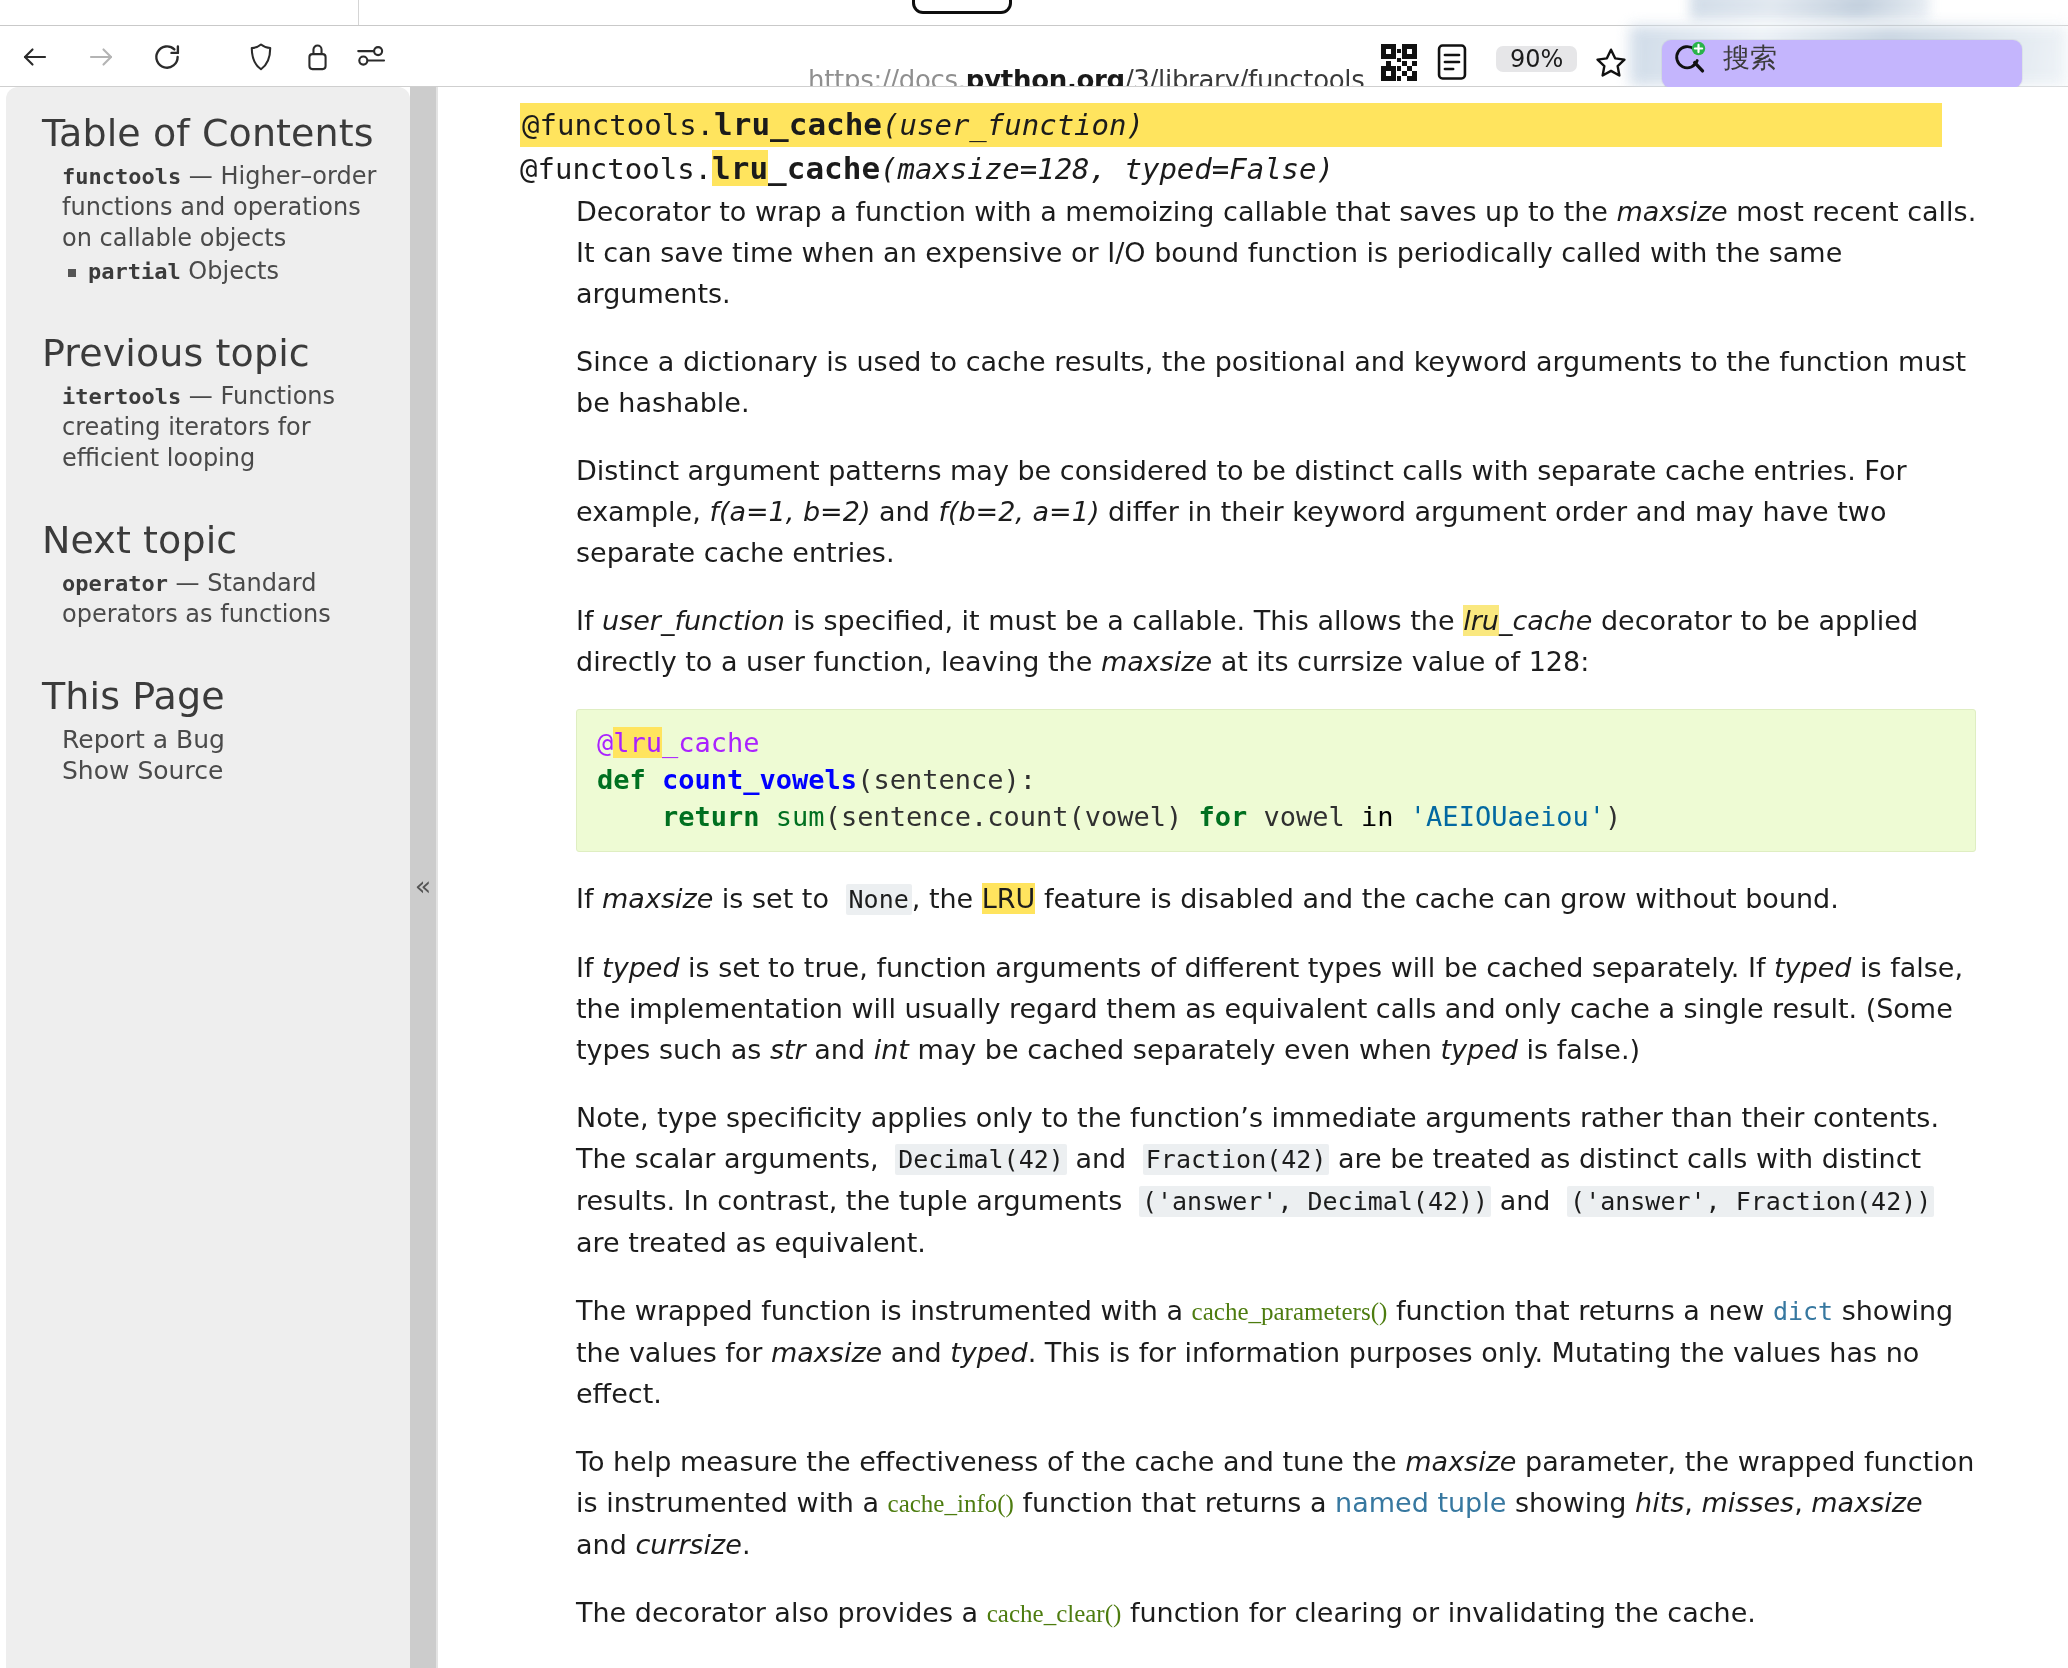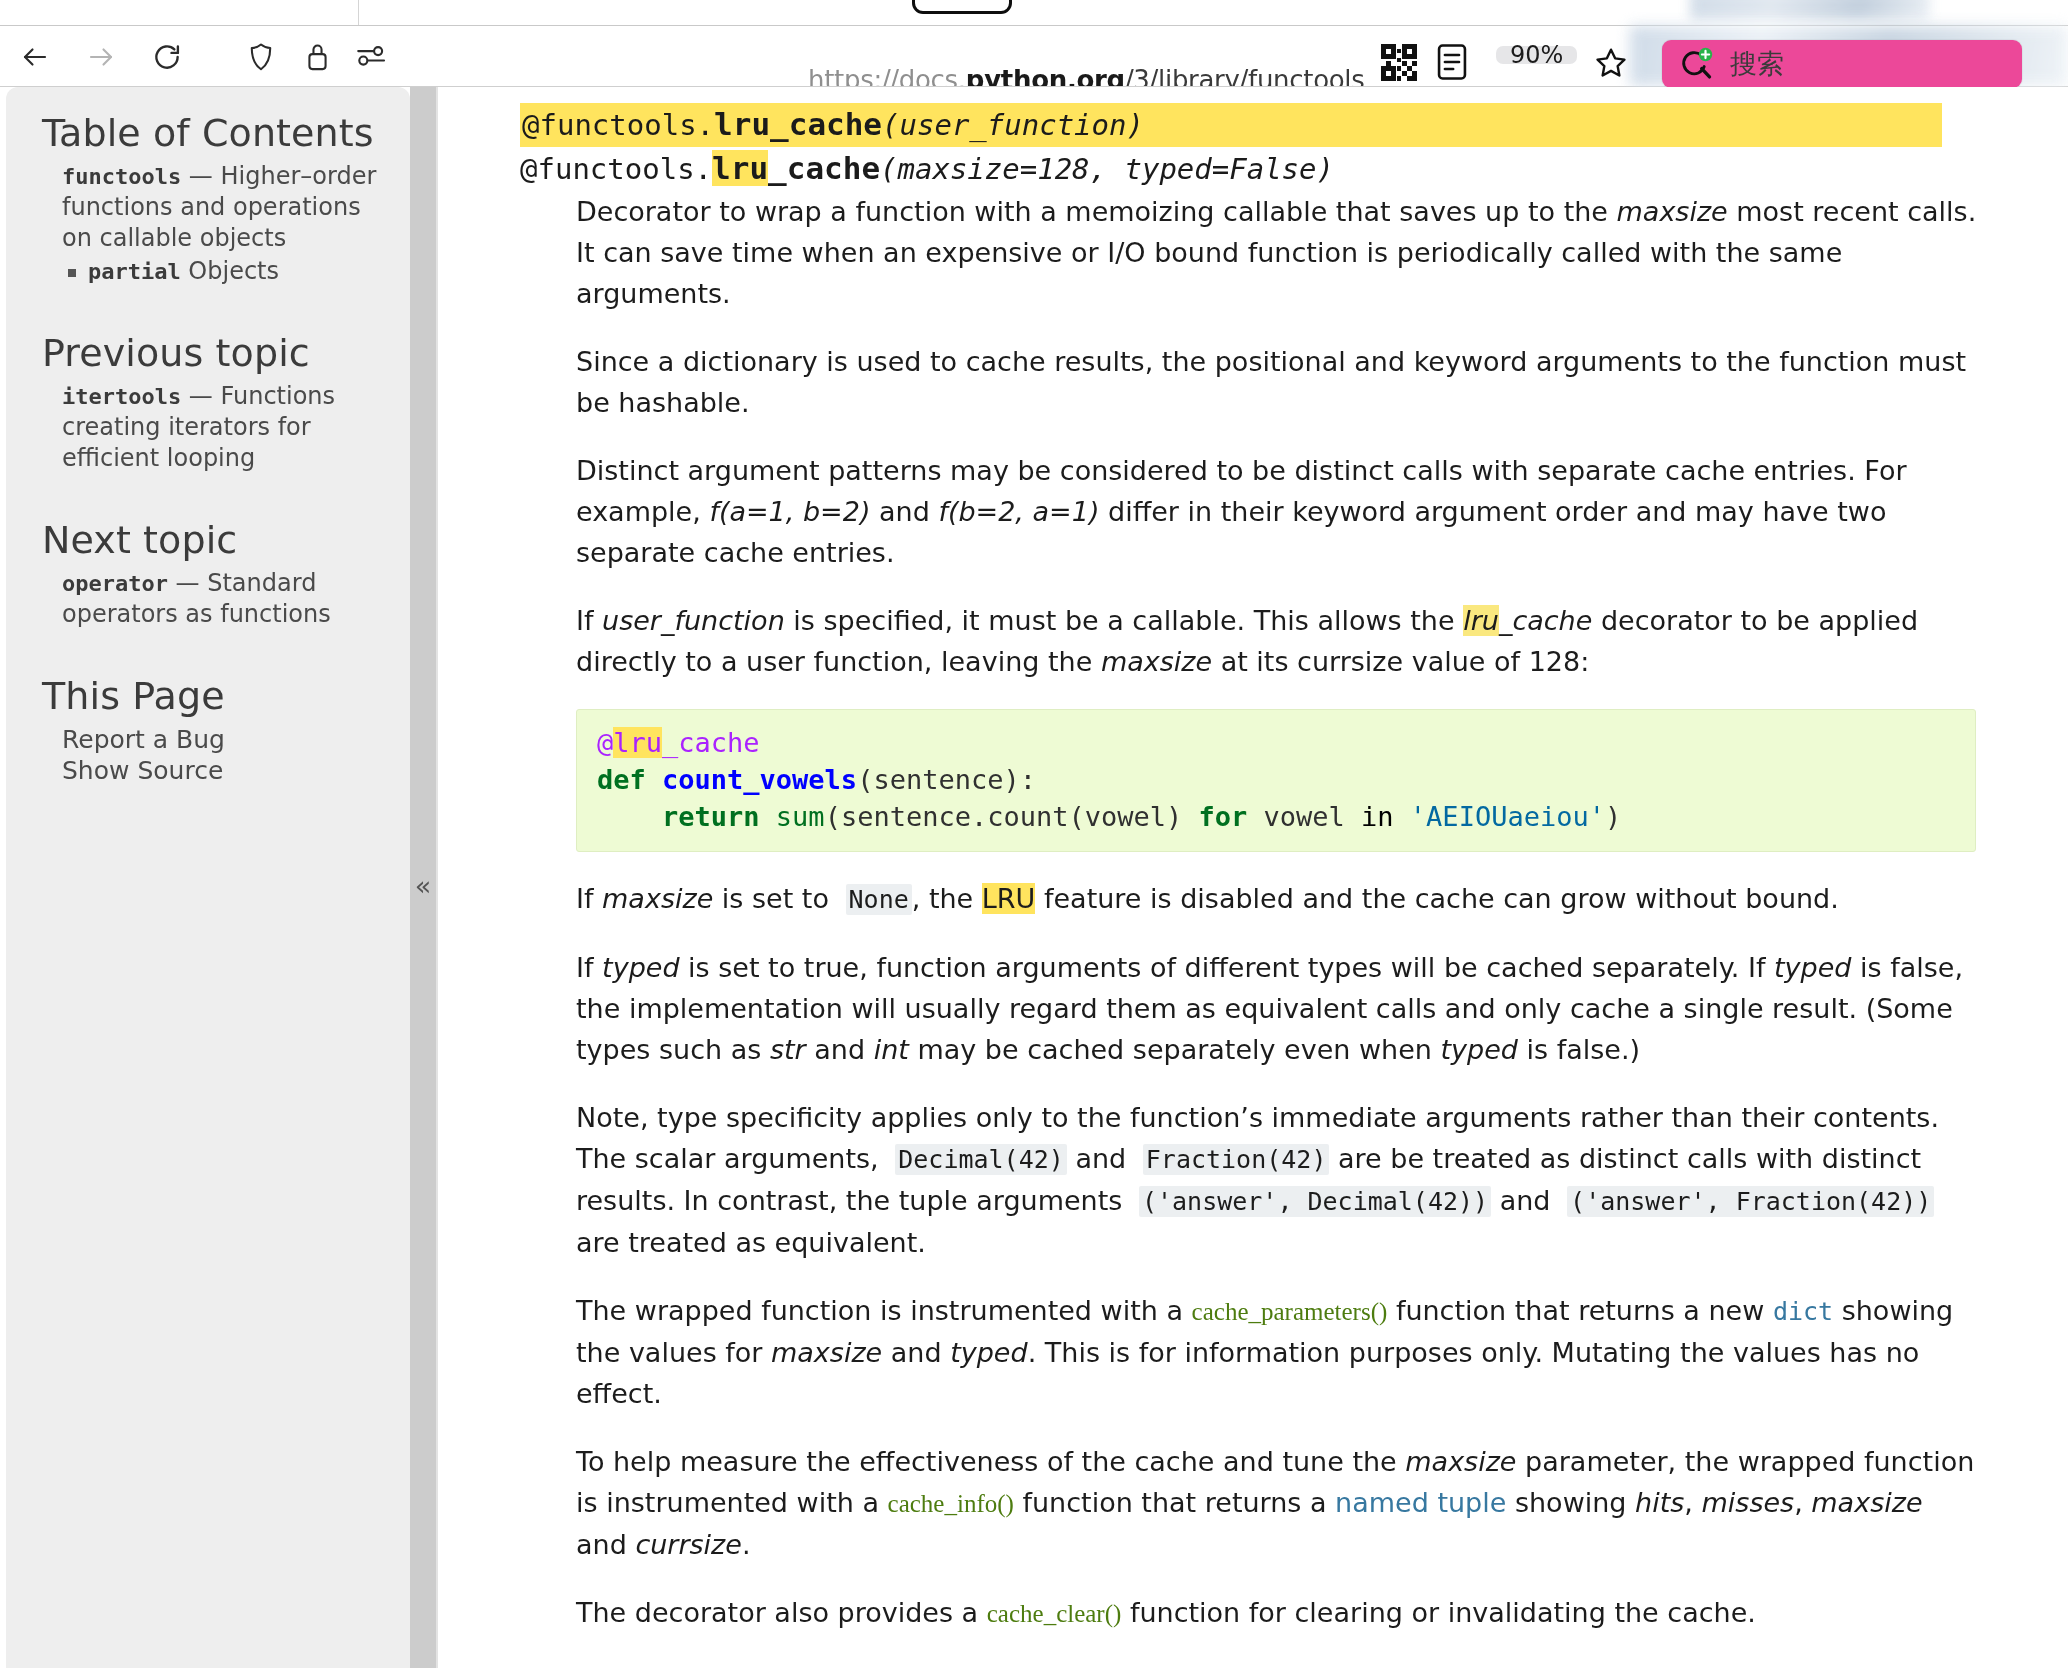--- a/index.html
+++ b/index.html
@@ -66,34 +66,34 @@
   #urltext .path { color:#3a3a3a; font-weight:400; }
   #url-clip {
     position:absolute; left:404px; top:18px; width:960px; height:42px; overflow:hidden;
   }
 
   #qr-icon  { position:absolute; left:1378px; top:16px; width:42px; height:40px; }
   #rdr-icon { position:absolute; left:1434px; top:16px; width:42px; height:40px; }
 
   #zoom-badge {
     position: absolute; left: 1496px; top: 20px;
-    height: 18px; padding: 0 14px;
+    height: 26px; padding: 0 14px;
     background: #e6e6e8; border-radius: 7px;
     display: flex; align-items: center;
     font-size: 24px; color: #1c1c1c; font-weight: 500;
   }
   #star-btn {
     position: absolute; left: 1590px; top: 16px; width: 42px; height: 42px;
     display:flex; align-items:center; justify-content:center;
   }
   #searchbox {
     position: absolute; left: 1662px; top: 14px; height: 48px;
-    min-width: 360px; padding: 0 18px 0 16px;
-    background: #ec4899; border-radius: 9px;
-    display:flex; align-items:center; gap:16px;
+    min-width: 360px; padding: 0 18px 0 9px;
+    background: #c4b5fd; border-radius: 9px;
+    display:flex; gap:16px;
     box-shadow: 0 0 0 1px rgba(0,0,0,.04);
   }
   #searchbox .slabel { font-size: 27px; color: #3b3b3b; }
 
   
   #page {
     position: absolute; top: 87px; left: 0; width: 2068px; height: 1581px;
     background: #ffffff;
   }
 

